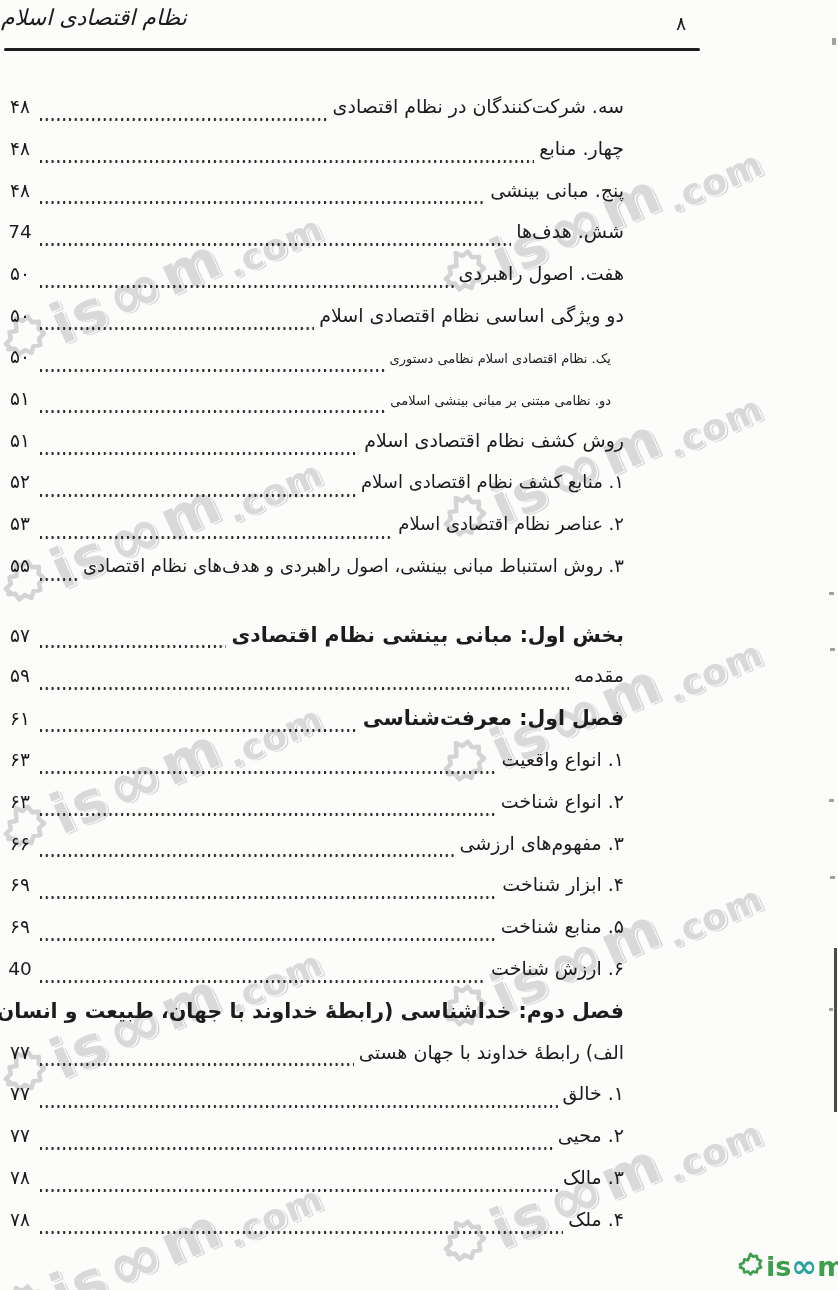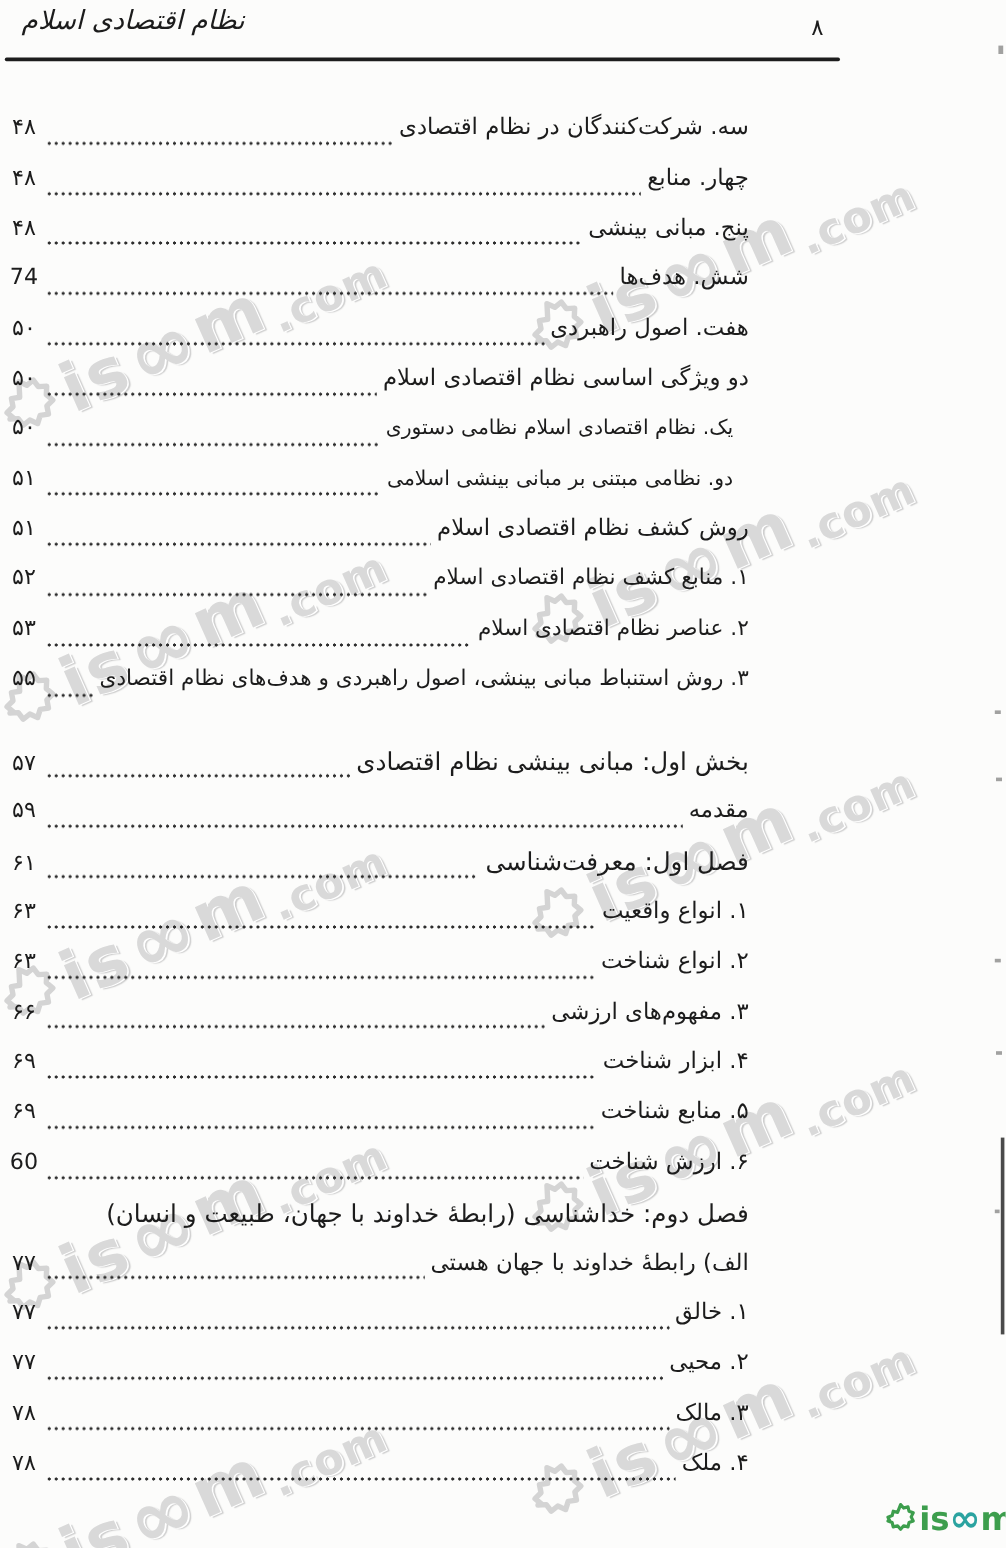--- a/index.html
+++ b/index.html
@@ -4,21 +4,21 @@
 <style>
   html,body{margin:0;padding:0;}
   body{
     width:838px;height:1290px;position:relative;overflow:hidden;
     background:#fcfcfb;
     font-family:"DejaVu Sans",sans-serif;
     color:#1c1c1c;
   }
   
   .hdr-title{
-    position:absolute;left:18px;top:5px;
+    position:absolute;left:1px;top:5px;
     font-size:22px;font-style:italic;font-weight:500;
     direction:rtl;white-space:nowrap;z-index:3;
   }
   .hdr-pagenum{
     position:absolute;left:676px;top:12px;
     font-size:19px;z-index:3;
   }
   .hdr-rule{
     position:absolute;left:4px;top:48px;width:696px;height:2.6px;
     background:#1d1d1d;border-radius:2px;z-index:3;
@@ -30,23 +30,23 @@
   }
   .row{
     display:flex;align-items:baseline;direction:rtl;
     height:41.8px;box-sizing:border-box;padding-top:8px;
   }
   .row.gap{margin-top:26px;}
   .row .t{
     white-space:nowrap;font-size:19px;flex:0 0 auto;
   }
   .row.sub .t{font-size:18px;}
-  .row.subindent .t{font-size:17px;}
+  .row.subindent .t{font-size:13px;}
   .row.subindent{padding-right:13px;}
-  .row.section .t{font-size:20.5px;font-weight:normal;}
+  .row.section .t{font-size:20.5px;font-weight:bold;}
   .dots{
     flex:1 1 auto;min-width:8px;height:5px;align-self:flex-end;
     margin:0 5px 7px 5px;
     background-image:radial-gradient(circle at 2px 2.5px,#2d2d2d 1.15px,transparent 1.5px);
     background-size:5.8px 5px;background-repeat:repeat-x;background-position:left bottom;
   }
   .pg{
     flex:0 0 auto;min-width:28px;font-size:18.5px;text-align:center;
   }
   
@@ -182,21 +182,21 @@
     <span class="pg">۶۹</span>
   </div>
     <div class="row">
     <span class="t">۵. منابع شناخت</span>
     <span class="dots"></span>
     <span class="pg">۶۹</span>
   </div>
     <div class="row">
     <span class="t">۶. ارزش شناخت</span>
     <span class="dots"></span>
-    <span class="pg">60</span>
+    <span class="pg">40</span>
   </div>
     <div class="row section">
     <span class="t">فصل دوم: خداشناسی (رابطۀ خداوند با جهان، طبیعت و انسان)</span>
 
   </div>
     <div class="row">
     <span class="t">الف) رابطۀ خداوند با جهان هستی</span>
     <span class="dots"></span>
     <span class="pg">۷۷</span>
   </div>

